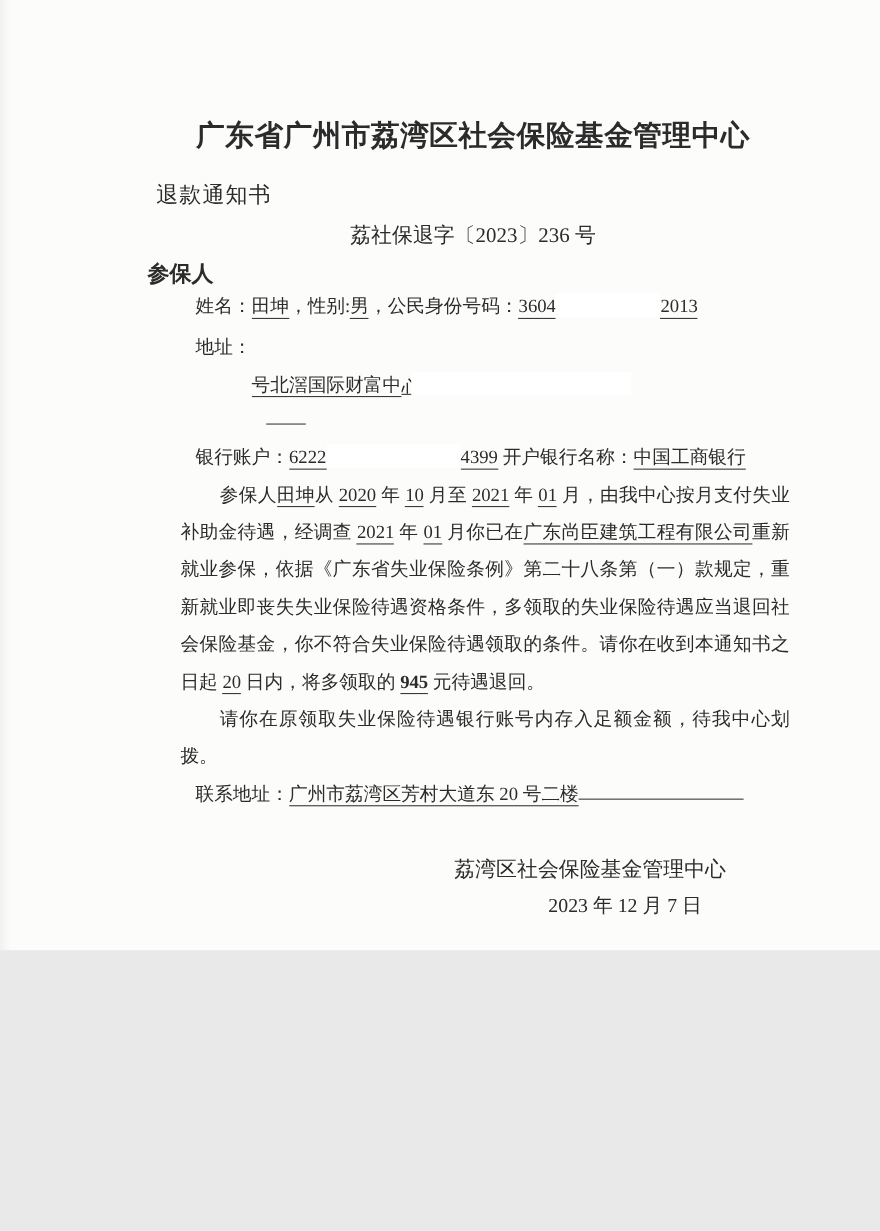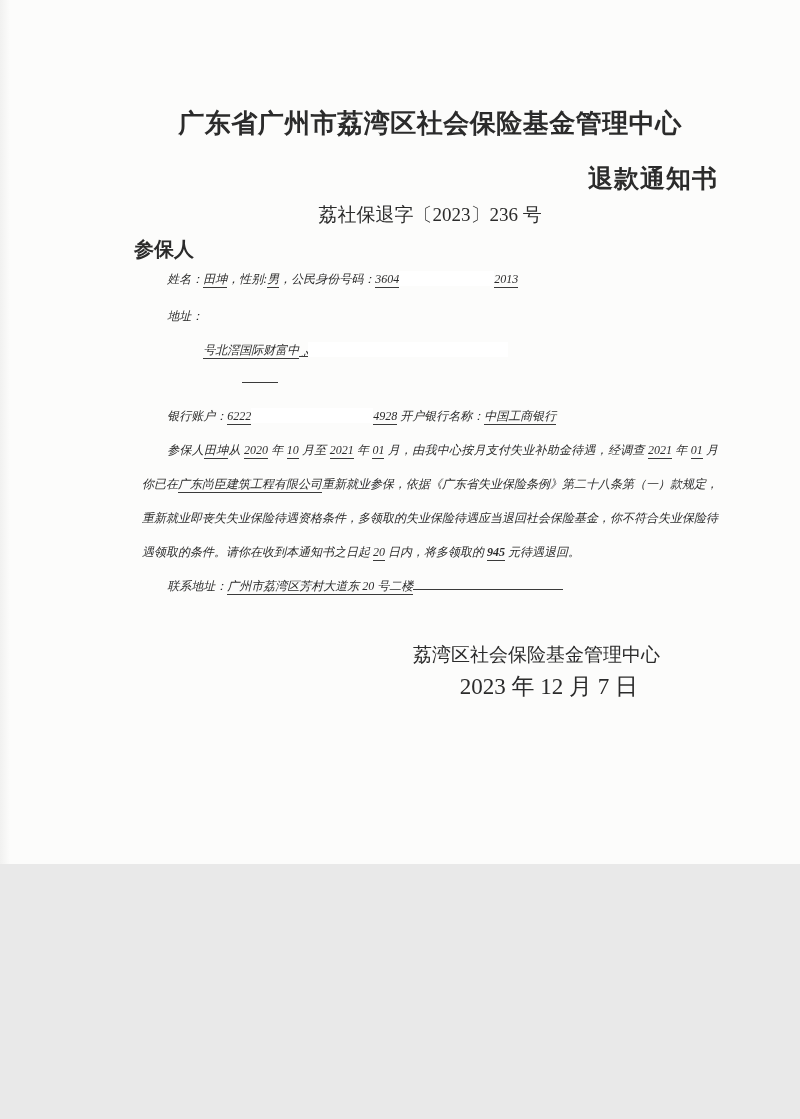--- a/index.html
+++ b/index.html
@@ -16,46 +16,46 @@
   .content{position:relative;margin-left:98px;width:576px;}
   .org-title{
     margin:105px 0 0 0;
     font-family:"Liberation Sans","DejaVu Sans",sans-serif;
     font-weight:bold;font-size:26px;line-height:37px;
     text-align:center;letter-spacing:0.5px;
   }
   .doc-title{
     margin:19px 0 0 0;
     font-family:"Liberation Sans","DejaVu Sans",sans-serif;
-    font-weight:bold;font-size:25px;line-height:34px;
-    text-align:right;letter-spacing:1px;
+    font-weight:normal;font-size:20px;line-height:34px;
+    text-align:left;letter-spacing:1px;
   }
   .doc-number{margin-top:7px;font-size:19px;line-height:25px;text-align:center;}
   .section-label{
     margin-top:9px;margin-left:-8px;
     font-family:"Liberation Sans","DejaVu Sans",sans-serif;
     font-weight:bold;font-size:20px;line-height:26px;
   }
-  .line,.para{font-size:12px;line-height:34px;margin:0;font-style:italic;}
+  .line,.para{font-size:17px;line-height:34px;margin:0;}
   .indent{text-indent:2.1em;}
-  .para{text-align:justify;}
+  .para{text-align:justify;margin-left:22px;}
   .hang{display:flex;margin-top:3px;justify-content:space-between;}
   .hang .lbl{white-space:nowrap;padding-left:2.1em;}
   .hang .val{flex:1;}
   .u{border-bottom:1.4px solid #3a3a3a;padding-bottom:1px;}
   .b{font-weight:bold;}
   .gap{display:inline-block;background:#ffffff;height:1.25em;vertical-align:text-bottom;}
   .ext{display:inline-block;height:1em;}
   .clip{display:inline-block;overflow:hidden;white-space:nowrap;height:1.25em;vertical-align:text-bottom;}
   .redacted-fragment{height:24px;line-height:24px;margin-bottom:8px;}
   .redacted-fragment .seg-wrap{margin-left:100px;}
   .contact{margin:0;}
   .signature{margin-top:36px;}
   .sig-org{font-size:19px;line-height:32px;text-align:right;padding-right:58px;}
-  .sig-date{font-size:23px;line-height:32px;text-align:right;padding-right:80px;}
+  .sig-date{font-size:18px;line-height:32px;text-align:right;padding-right:80px;}
   .stamp{
     position:absolute;left:429px;top:888px;
     width:110px;height:110px;
     mix-blend-mode:multiply;opacity:0.88;
     transform:rotate(-6deg);
   }
   .stamp .arc{font-size:13px;font-weight:bold;letter-spacing:2px;font-family:"Liberation Sans","DejaVu Sans",sans-serif;}
   .stamp .inner{font-size:13px;font-weight:bold;letter-spacing:1.5px;font-family:"Liberation Sans","DejaVu Sans",sans-serif;}
   .stamp .num{font-size:11px;font-family:"Liberation Sans","DejaVu Sans",sans-serif;}
 </style>
@@ -75,23 +75,24 @@
 
     <div class="hang line">
       <span class="lbl">地址：</span>
       <span class="val"><br><span class="u">号北滘国际财富中</span><span class="u clip" style="width: 9px;">心</span><span class="gap" style="width: 200px;"></span></span>
     </div>
 
     <div class="line redacted-fragment">
       <span class="seg-wrap"><span class="u ext" style="width: 36px;"></span></span>
     </div>
 
-    <div class="line indent"><span>银行账户：</span><span class="u">6222</span><span class="gap" style="width: 122px;"></span><span class="u">4928</span><span> 开户银行名称：</span><span class="u">中国工商银行</span></div>
+    <div class="line indent"><span>银行账户：</span><span class="u">6222</span><span class="gap" style="width: 122px;"></span><span class="u">4399</span><span> 开户银行名称：</span><span class="u">中国工商银行</span></div>
 
     <p class="para indent"><span>参保人</span><span class="u">田坤</span><span>从 </span><span class="u">2020</span><span> 年 </span><span class="u">10</span><span> 月至 </span><span class="u">2021</span><span> 年 </span><span class="u">01</span><span> 月，由我中心按月支付失业补助金待遇，经调查 </span><span class="u">2021</span><span> 年 </span><span class="u">01</span><span> 月你已在</span><span class="u">广东尚臣建筑工程有限公司</span><span>重新就业参保，依据《广东省失业保险条例》第二十八条第（一）款规定，重新就业即丧失失业保险待遇资格条件，多领取的失业保险待遇应当退回社会保险基金，你不符合失业保险待遇领取的条件。请你在收到本通知书之日起 </span><span class="u">20</span><span> 日内，将多领取的 </span><span class="u b">945</span><span> 元待遇退回。</span></p>
+    <p class="para indent">请你在原领取失业保险待遇银行账号内存入足额金额，待我中心划拨。</p>
 
     <div class="line indent contact"><span>联系地址：</span><span class="u">广州市荔湾区芳村大道东 20 号二楼</span><span class="u ext" style="width: 150px;"></span></div>
 
     <div class="signature">
       <div class="sig-org">荔湾区社会保险基金管理中心</div>
       <div class="sig-date">2023 年 12 月 7 日</div>
     </div>
   </div>
 
   <svg class="stamp" viewBox="0 0 110 110" xmlns="http://www.w3.org/2000/svg">

